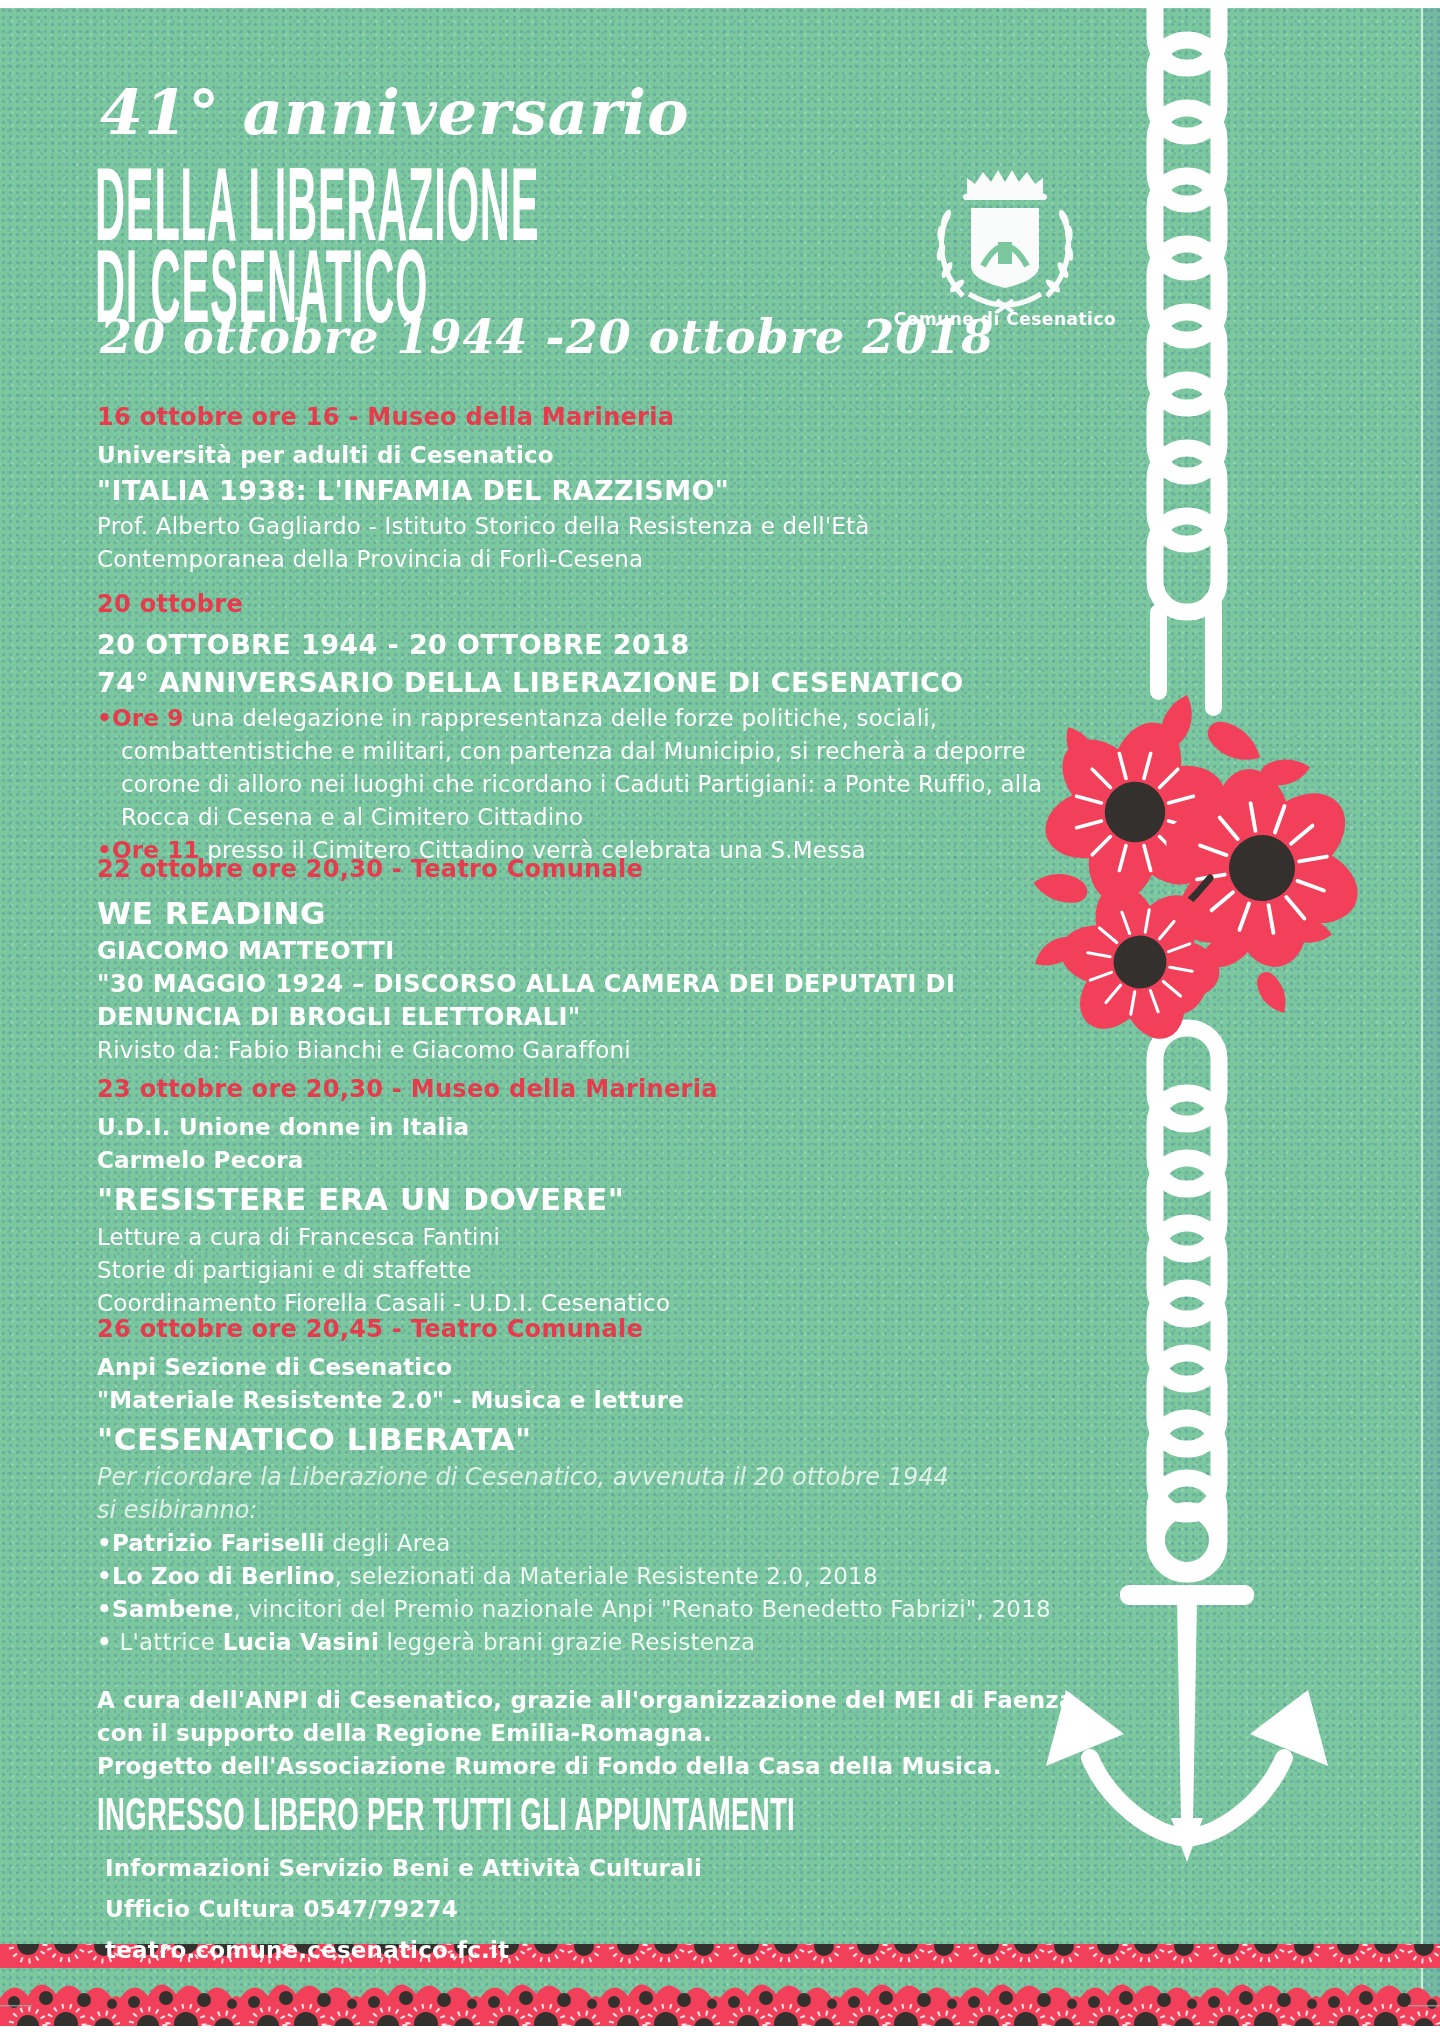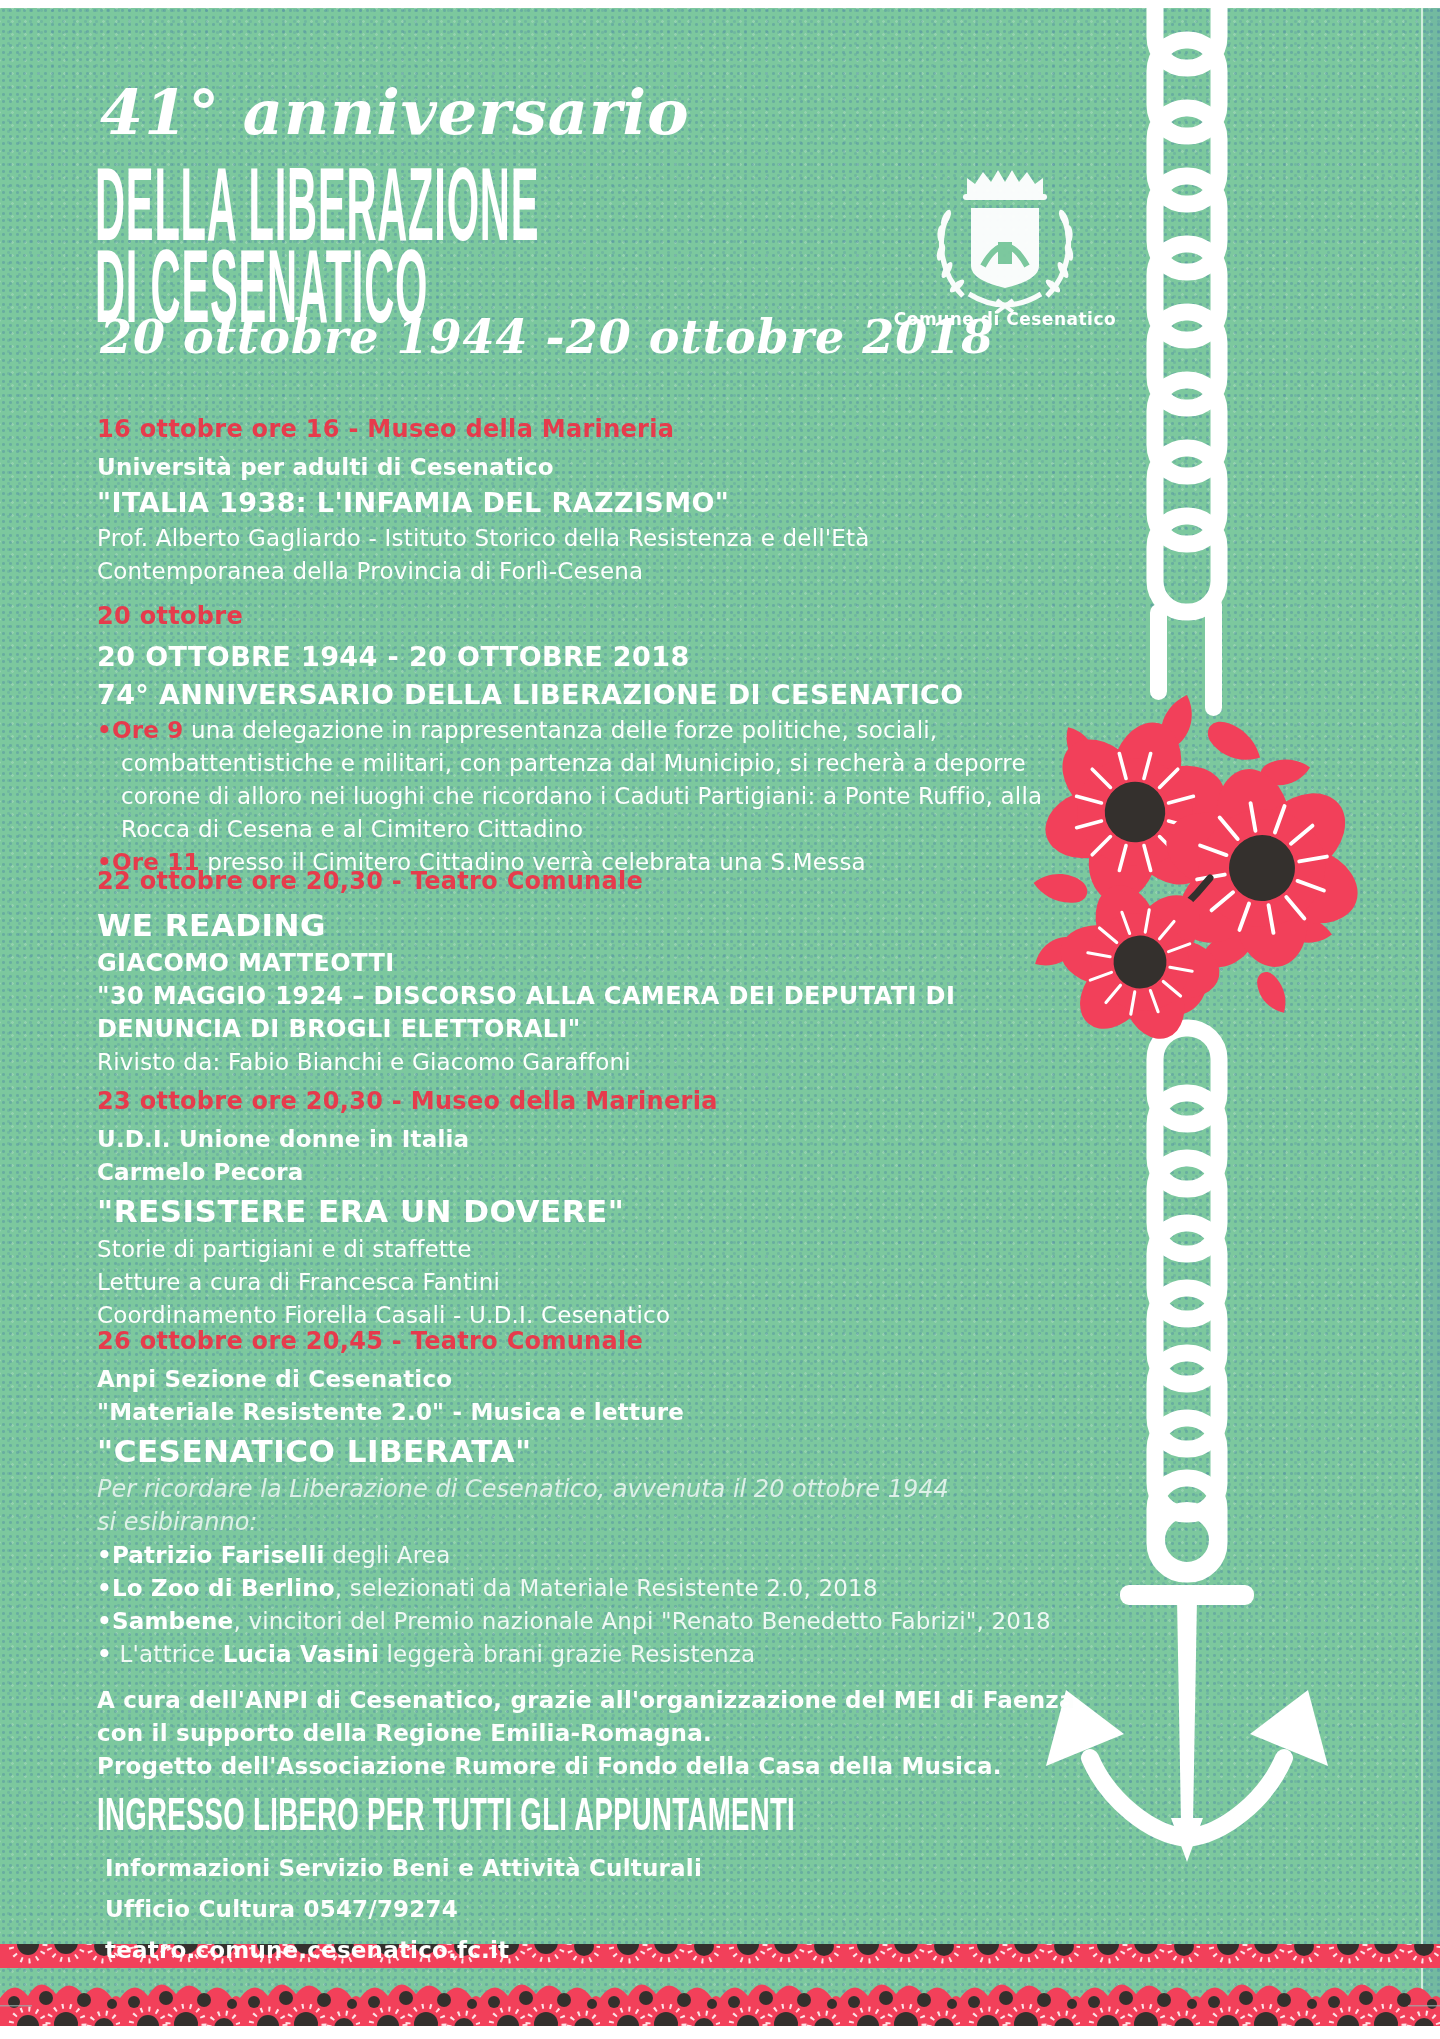--- a/index.html
+++ b/index.html
@@ -25,21 +25,21 @@
     transform:scaleX(.40);transform-origin:0 50%;letter-spacing:2px;}
   .big1{top:152px;} .big2{top:234px;}
   .dates{position:absolute;left:100px;top:312px;margin:0;
     font:italic 700 46px/50px "DejaVu Serif",serif;color:#fff;letter-spacing:1px;}
 
   .crest-label{position:absolute;left:870px;top:308px;width:270px;margin:0;text-align:center;
     font:700 17px/22px "DejaVu Sans",sans-serif;color:#fff;letter-spacing:.5px;}
 
   
   .sec{position:absolute;left:97px;width:978px;}
-  .red-h{margin:16px 0 7px;font:700 24px/30px "DejaVu Sans",sans-serif;color:#e63b4c;letter-spacing:.3px;}
+  .red-h{margin:4px 0 7px;font:700 24px/30px "DejaVu Sans",sans-serif;color:#e63b4c;letter-spacing:.3px;}
   .body{margin:0;font:400 23px/33px "DejaVu Sans",sans-serif;color:#fdfefd;letter-spacing:.2px;}
   .bold{font-weight:700;}
   .h2{margin:0;font:700 27px/38px "DejaVu Sans",sans-serif;color:#fff;letter-spacing:.4px;}
   .h2-big{margin:0;font:700 31px/44px "DejaVu Sans",sans-serif;color:#fff;letter-spacing:.5px;}
   .caps{margin:0;font:700 24px/33px "DejaVu Sans",sans-serif;color:#fff;letter-spacing:.4px;}
   .it{margin:0;font:italic 400 24px/33px "DejaVu Sans",sans-serif;color:rgba(255,255,255,.75);}
   .bul{padding-left:24px;text-indent:-24px;}
   .red{color:#e63b4c;}
   .lineup{margin-top:0;}
   .lineup .body{color:rgba(255,255,255,.88);}
@@ -229,22 +229,22 @@
     <p class="caps">"30 MAGGIO 1924 – DISCORSO ALLA CAMERA DEI DEPUTATI DI</p>
     <p class="caps">DENUNCIA DI BROGLI ELETTORALI"</p>
     <p class="body">Rivisto da: Fabio Bianchi e Giacomo Garaffoni</p>
   </section>
 
   <section class="sec" style="top:1070px">
     <p class="red-h">23 ottobre ore 20,30 - Museo della Marineria</p>
     <p class="body bold">U.D.I. Unione donne in Italia</p>
     <p class="body bold">Carmelo Pecora</p>
     <p class="h2-big">"RESISTERE ERA UN DOVERE"</p>
+    <p class="body">Letture a cura di Francesca Fantini</p>
     <p class="body">Storie di partigiani e di staffette</p>
-    <p class="body">Letture a cura di Francesca Fantini</p>
     <p class="body">Coordinamento Fiorella Casali - U.D.I. Cesenatico</p>
   </section>
 
   <section class="sec" style="top:1310px">
     <p class="red-h">26 ottobre ore 20,45 - Teatro Comunale</p>
     <p class="body bold">Anpi Sezione di Cesenatico</p>
     <p class="body bold">"Materiale Resistente 2.0" - Musica e letture</p>
     <p class="h2-big">"CESENATICO LIBERATA"</p>
     <p class="it">Per ricordare la Liberazione di Cesenatico, avvenuta il 20 ottobre 1944</p>
     <p class="it">si esibiranno:</p>

